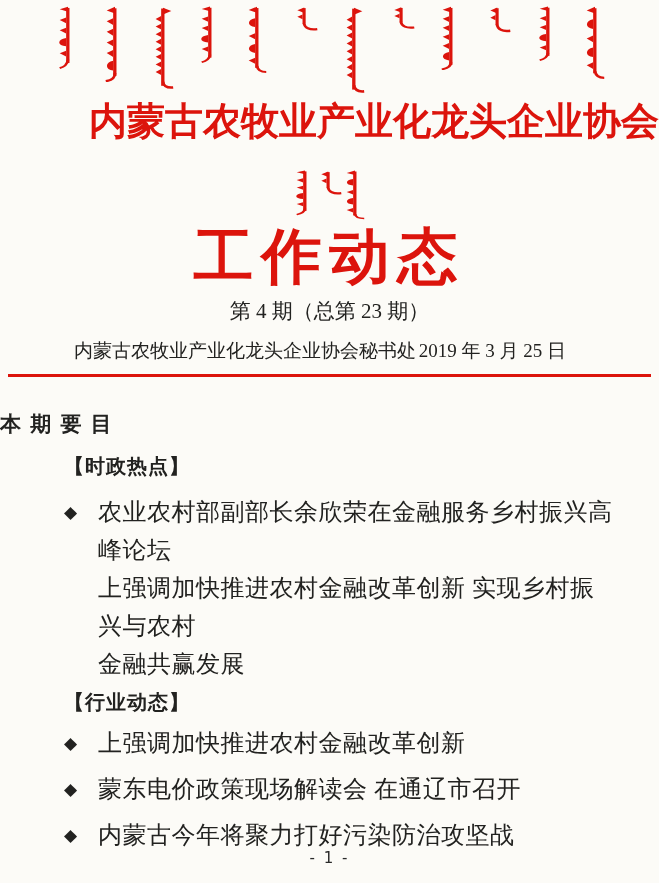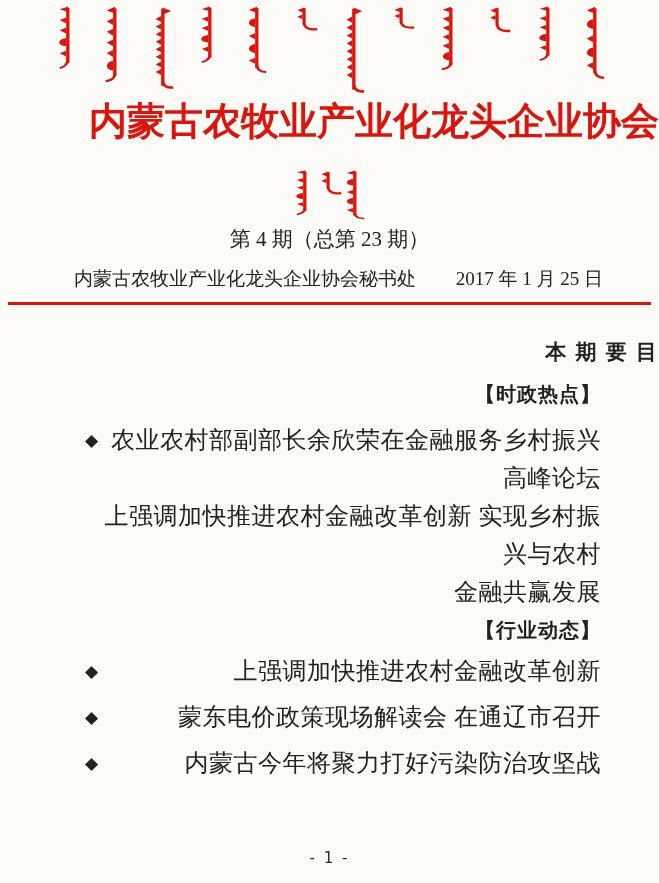--- a/index.html
+++ b/index.html
@@ -37,29 +37,29 @@
     margin-top:2px;text-align:center;
     font-size:60px;line-height:70px;font-weight:bold;color:var(--red);
     letter-spacing:8px;white-space:nowrap;
   }
   .issue-line{
     margin-top:4px;text-align:center;
     font-size:21px;line-height:30px;font-weight:normal;
   }
   .issuer-row{
     margin-top:12px;display:flex;justify-content:space-between;align-items:baseline;
-    padding:0 56px 0 74px;font-size:19px;line-height:26px;
+    padding:0 93px 0 74px;font-size:19px;line-height:26px;
   }
   .red-rule{margin:10px 8px 0 8px;height:3px;background:var(--red);}
   
   .toc-heading{
-    margin-top:32px;text-align:right;
+    margin-top:32px;text-align:left;
     font-size:21px;line-height:30px;font-weight:bold;letter-spacing:2px;
   }
-  .toc-body{margin:8px 58px 0 64px;text-align:right;}
+  .toc-body{margin:8px 42px 0 64px;}
   .section-header{
     margin-top:10px;font-size:20px;line-height:30px;font-weight:700;
     font-family:"DejaVu Sans","Liberation Sans",sans-serif;letter-spacing:1px;
   }
   .section-header.first{margin-top:12px;}
   .toc-item{display:flex;align-items:flex-start;margin-top:6px;}
   .toc-item.para{margin-top:12px;}
   .toc-item .marker{
     flex:0 0 34px;font-size:17px;line-height:38px;
     font-family:"DejaVu Sans",sans-serif;
@@ -180,26 +180,27 @@
         <use href="#mw-med"></use>
       </svg>
     <svg class="mw ms-gap-a" width="26" height="28">
         <use href="#mw-short"></use>
       </svg>
     <svg class="mw ms-gap-b" width="24" height="50">
         <use href="#mw-loopy"></use>
       </svg>
   </div>
 
+  <div class="bulletin-title">工作动态</div>
 
   <div class="issue-line">第 4 期（总第 23 期）</div>
 
   <div class="issuer-row">
     <span>内蒙古农牧业产业化龙头企业协会秘书处</span>
-    <span>2017 年 1 月 25 日</span>
+    <span>2019 年 3 月 25 日</span>
   </div>
 
   <div class="red-rule"></div>
 
   <div class="toc-heading">本 期 要 目</div>
 
   <div class="toc-body">
 
     <div class="section-header first">【时政热点】</div>
 

